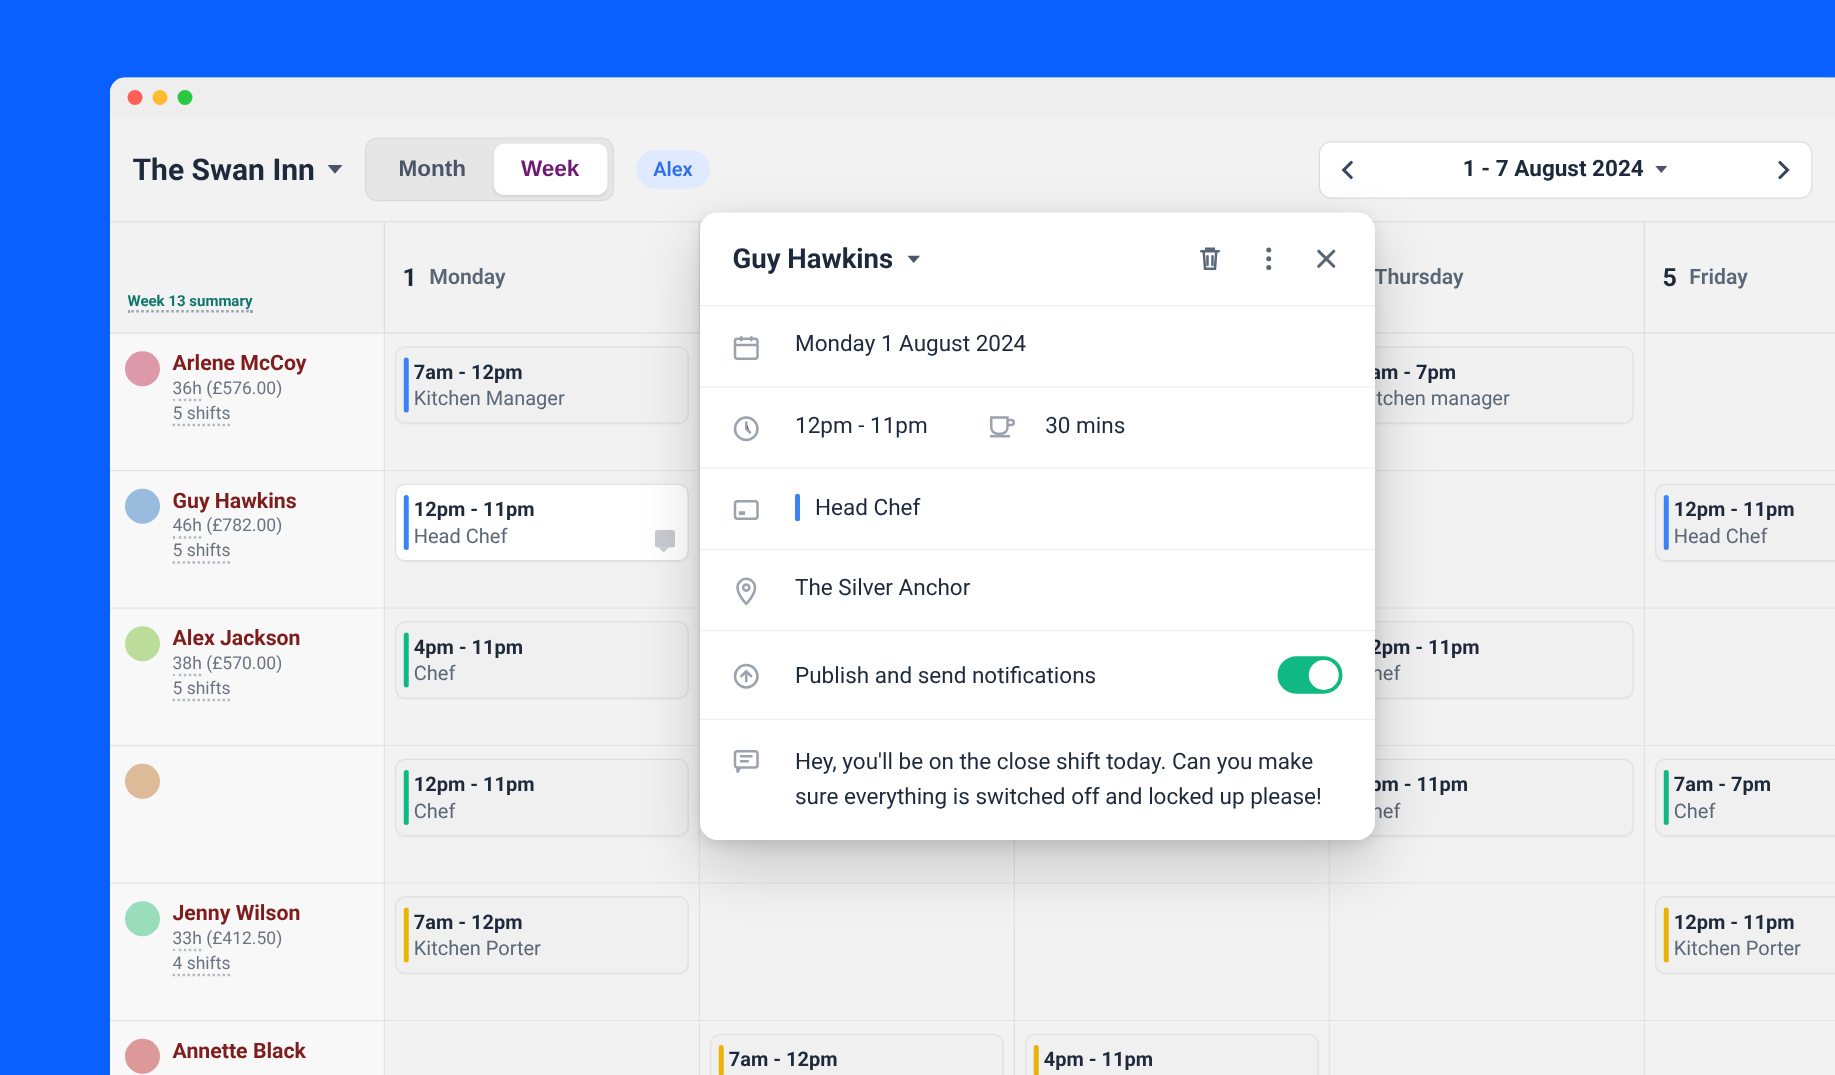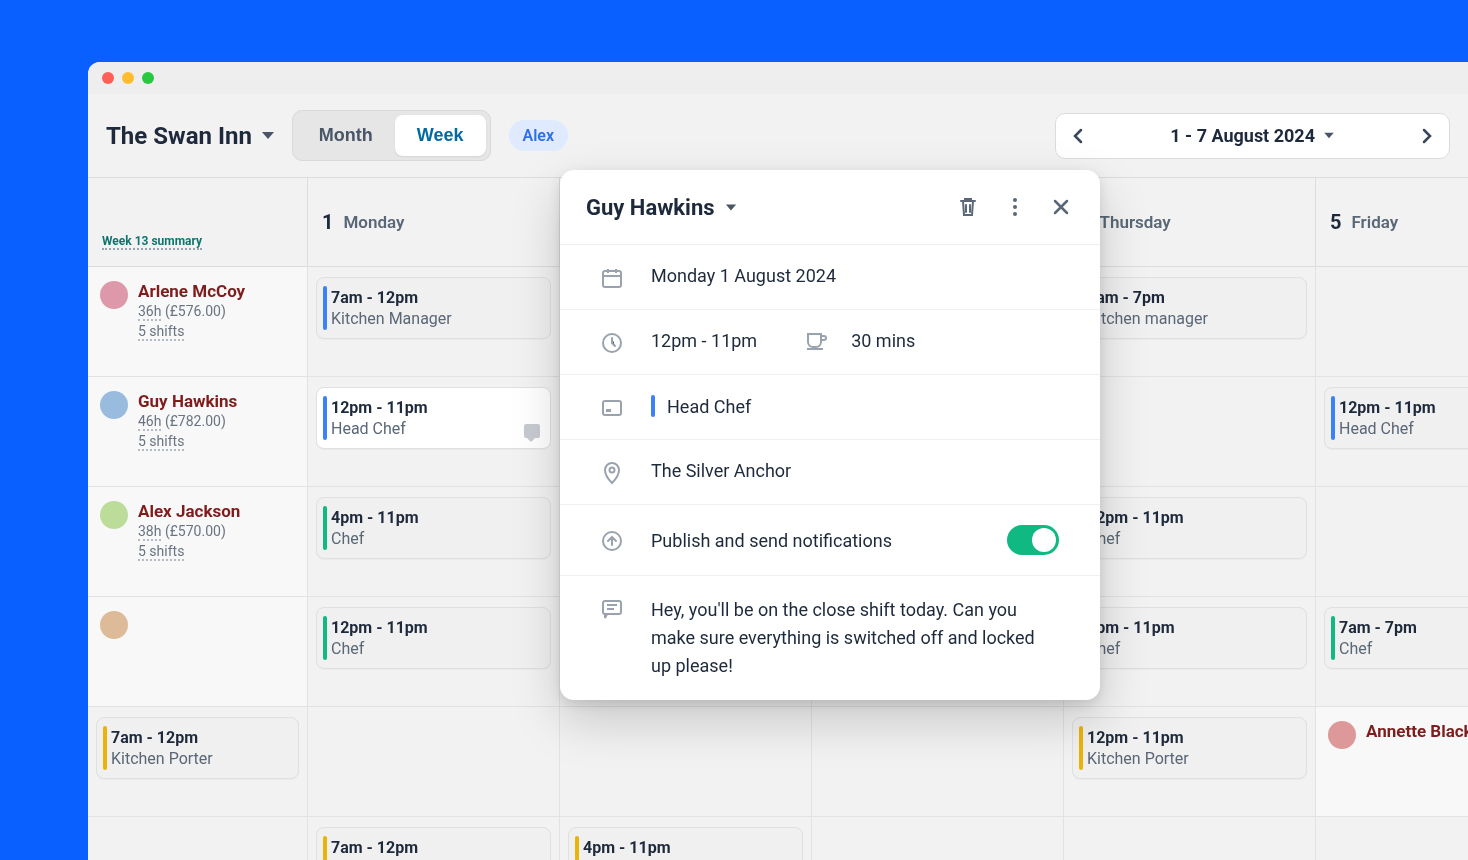--- a/index.html
+++ b/index.html
@@ -66,21 +66,21 @@
   .seg button {
     border: none;
     background: transparent;
     padding: 10px 22px;
     font-size: 18px;
     font-weight: 600;
     color: #4a5568;
     border-radius: 8px;
     cursor: pointer;
   }
-  .seg button.active { background: #fff; color: #0369a1; box-shadow: 0 1px 2px rgba(0,0,0,0.08); }
+  .seg button.active { background: #fff; color: #701a75; box-shadow: 0 1px 2px rgba(0,0,0,0.08); }
   .beta {
     background: #dfeaff;
     color: #2f6fe8;
     font-weight: 600;
     font-size: 16px;
     padding: 6px 14px;
     border-radius: 16px;
   }
   .spacer { flex: 1; }
   .datepick {
@@ -193,21 +193,21 @@
   }
   .pop-head .title {
     font-size: 22px; font-weight: 700; color: #1e2a3b;
     display: flex; align-items: center; gap: 10px;
   }
   .pop-head .actions { margin-left: auto; display: flex; gap: 26px; align-items: center; }
   .ic-btn { background: none; border: none; cursor: pointer; color: #5a6776; padding: 4px; }
 
   .pop-row {
     display: flex; align-items: flex-start;
-    padding: 20px 41px;
+    padding: 20px 26px;
     border-bottom: 1px solid #f0f0f0;
     gap: 28px;
   }
   .pop-row:last-child { border-bottom: none; }
   .pop-ic {
     width: 22px; height: 22px; flex-shrink: 0;
     color: #9aa3ad;
     display: flex; align-items: center; justify-content: center;
     margin-top: 2px;
   }
@@ -381,20 +381,28 @@
         <div class="shift pub" style="--bar: #10b981;">
           <div class="time">4pm - 11pm</div>
           <div class="role">Chef</div>
         </div>
       </div>
       <div class="cell">
         <div class="shift pub" style="--bar: #10b981;">
           <div class="time">7am - 7pm</div>
           <div class="role">Chef</div>
         </div>
+      </div>
+      <div class="emp">
+    <div class="avatar" style="background:#9db"></div>
+    <div>
+      <div class="name">Jenny Wilson</div>
+      <div class="meta"><span class="dotted">33h</span> <span>(£412.50)</span></div>
+      <div class="meta"><span class="dotted">4 shifts</span></div>
+    </div>
       </div>
       <div class="cell">
         <div class="shift pub" style="--bar: #eab308;">
           <div class="time">7am - 12pm</div>
           <div class="role">Kitchen Porter</div>
         </div>
       </div>
       <div class="cell"></div>
       <div class="cell"></div>
       <div class="cell"></div>

